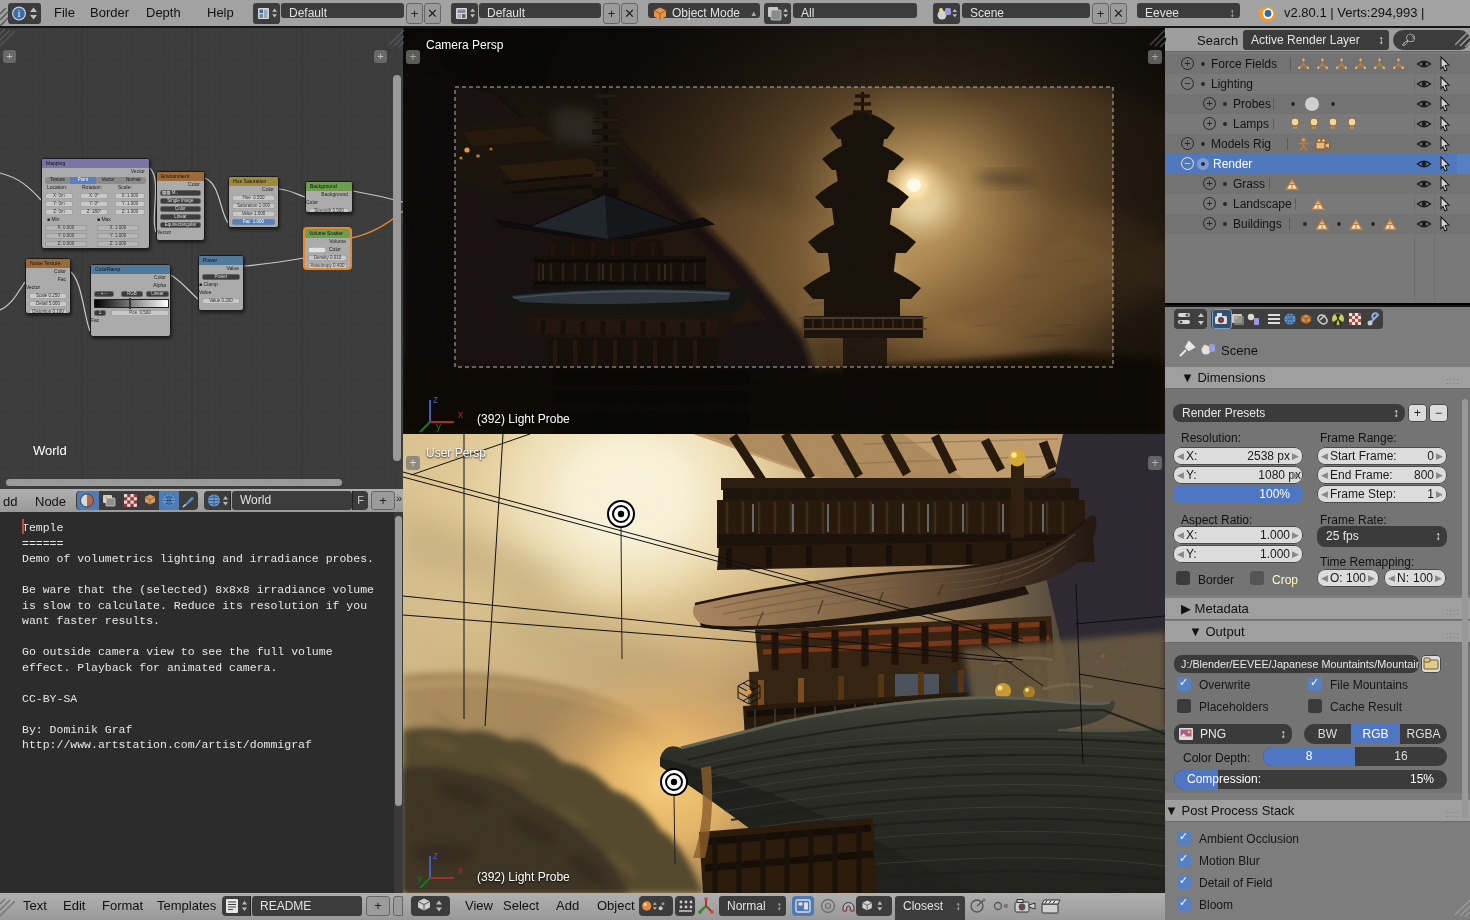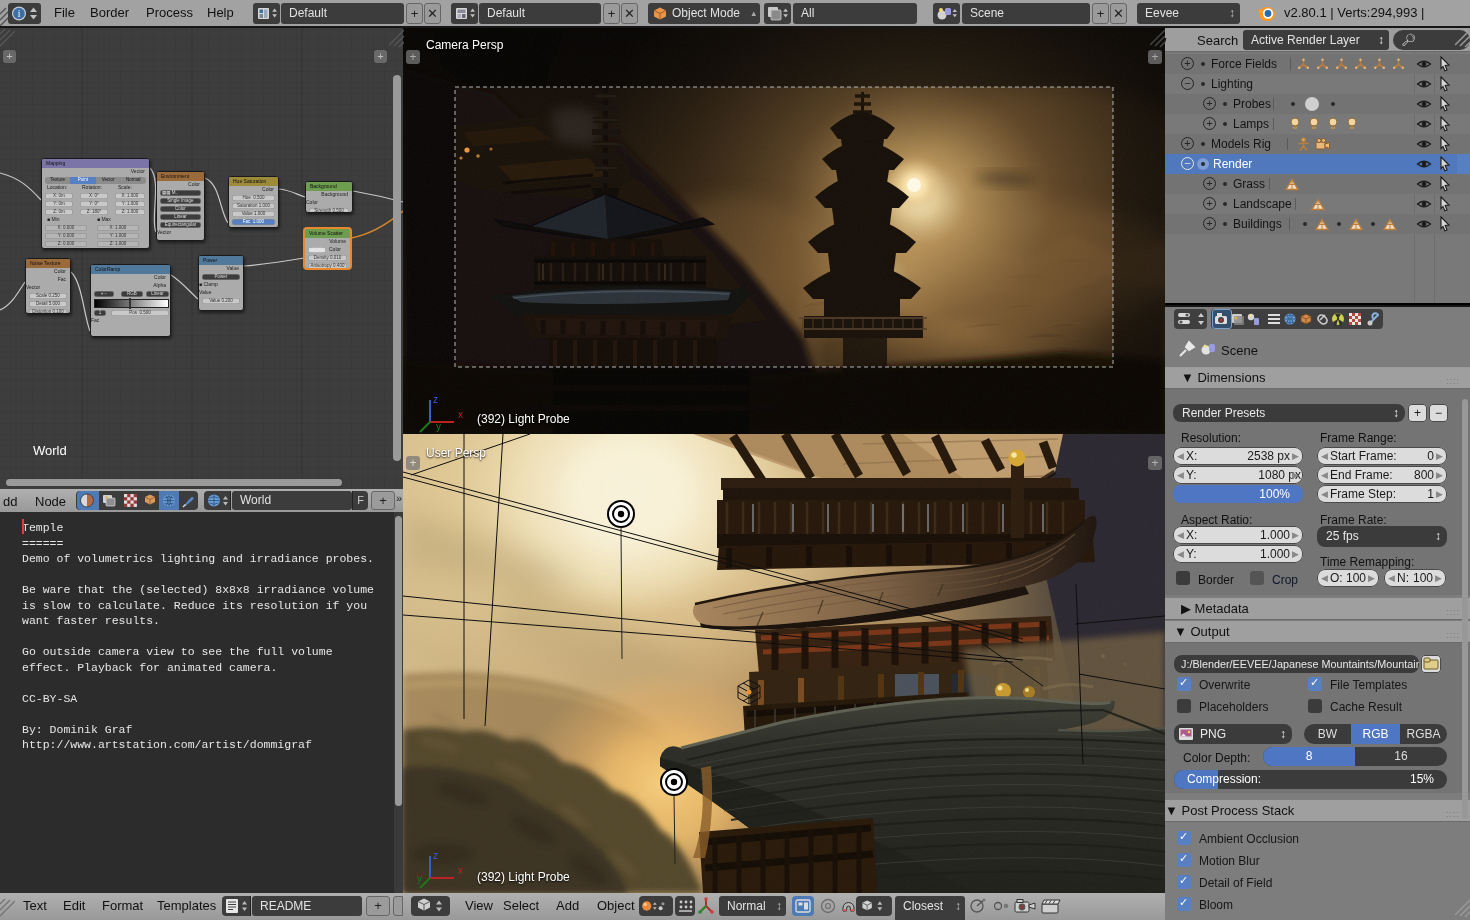--- a/index.html
+++ b/index.html
@@ -1,20 +1,20 @@
 <!DOCTYPE html>
 <html><head><meta charset="utf-8"><style>
 *{margin:0;padding:0;box-sizing:border-box}
 html,body{width:1470px;height:920px;overflow:hidden;background:#000;font-family:"Liberation Sans",sans-serif}
 .abs{position:absolute}
 #app{position:absolute;left:0;top:0;width:1470px;height:920px}
 
 #topbar{left:0;top:0;width:1470px;height:28px;background:#a2a2a2;border-bottom:2px solid #161616}
 .menu{color:#111;font-size:13px;line-height:26px;position:absolute;top:0}
-.dfield{position:absolute;background:#3c3c3c;border-radius:3px;color:#e2e2e2;font-size:12px;line-height:20px;padding-left:8px;top:3px;height:21px}
+.dfield{position:absolute;background:#3c3c3c;border-radius:3px;color:#e2e2e2;font-size:12px;line-height:20px;padding-left:8px;top:3px;height:15px}
 .ibtn{position:absolute;background:#3c3c3c;border-radius:3px;top:3px;height:21px}
 .xbtn{position:absolute;background:#9b9b9b;border:1px solid #666;border-radius:3px;top:3px;height:21px;width:22px;color:#222;text-align:center;font-size:13px;line-height:19px}
 
 .ehdr{background:linear-gradient(#b0b0b0,#999);position:absolute}
 .ehdr .menu{font-size:13px;color:#111}
 
 #nodeed{left:0;top:28px;width:403px;height:461px;background:#3d3d3d;overflow:hidden}
 #nodehdr{left:0;top:489px;width:403px;height:23px}
 .node{position:absolute;background:#ababab;border:1px solid #1a1a1a;border-radius:3px;overflow:hidden;box-shadow:1px 2px 3px rgba(0,0,0,.5)}
 .nhead{height:9px;font-size:5px;line-height:9px;color:#111;padding-left:4px;overflow:hidden}
@@ -52,21 +52,21 @@
         <path d="M0,26 L14,12 M0,20 L10,10 M0,14 L6,8" stroke="#555" stroke-width="1.5"></path>
       </svg>
   <div class="ibtn" style="left:8px;width:33px"><svg width="33" height="21" viewBox="0 0 33 21">
           <circle cx="11" cy="10.5" r="7" fill="#c8cdd4"></circle>
           <circle cx="11" cy="10.5" r="5.8" fill="#3a6ea5"></circle>
           <text x="11" y="14" font-size="9.5" fill="#fff" text-anchor="middle" font-family="Liberation Serif">i</text>
           <path d="M22,9 l3.5,-4.5 l3.5,4.5 Z M22,12 l3.5,4.5 l3.5,-4.5 Z" fill="#c0c0c0"></path>
         </svg></div>
   <span class="menu" style="left:54px">File</span>
   <span class="menu" style="left:90px">Border</span>
-  <span class="menu" style="left:146px">Process</span>
+  <span class="menu" style="left:146px">Depth</span>
   <span class="menu" style="left:207px">Help</span>
   <div class="ibtn" style="left:253px;width:27px"><svg width="27" height="21" viewBox="0 0 27 21">
           <rect x="5" y="5" width="11" height="11" rx="1" fill="#d8d8d8"></rect>
           <rect x="6.5" y="6.5" width="3.5" height="3.5" fill="#3a6ea5"></rect>
           <rect x="11" y="6.5" width="3.5" height="8.5" fill="#9ab"></rect>
           <rect x="6.5" y="11" width="3.5" height="4" fill="#789"></rect>
           <path d="M19,9 l3,-4 l3,4 Z M19,12 l3,4 l3,-4 Z" fill="#c0c0c0" transform="scale(0.8) translate(5,2)"></path>
         </svg></div>
   <div class="dfield" style="left:281px;width:123px">Default</div>
   <div class="xbtn" style="left:406px;width:17px">+</div>
@@ -1192,32 +1192,32 @@
       </div>
 <div class="pfield" style="left:219px;top:262px;width:62px">
         <span style="position:absolute;left:4px;top:0;color:#888;font-size:9px">◀</span>
         <span style="position:absolute;left:13px">N:</span>
         <span style="position:absolute;right:13px">100</span>
         <span style="position:absolute;right:4px;top:0;color:#888;font-size:9px">▶</span>
       </div>
 <div class="chk" style="left:11px;top:264px"></div>
       <span class="plabel" style="left:33px;top:266px">Border</span>
 <div class="chk" style="left:85px;top:264px;opacity:0.55"></div>
-      <span class="plabel" style="left:107px;top:266px;color:#0f172a">Crop</span>
+      <span class="plabel" style="left:107px;top:266px;color:#fef9c3">Crop</span>
 <div class="phead" style="top:291px"><span style="margin-left:16px">▶ Metadata</span><span style="position:absolute;right:10px;color:#777;letter-spacing:1px;font-size:9px;top:3px">::::</span></div>
-<div class="phead" style="top:314px"><span style="margin-left:9px">▼ Output</span><span style="position:absolute;right:10px;color:#777;letter-spacing:1px;font-size:9px;top:3px">::::</span></div>
+<div class="phead" style="top:314px"><span style="margin-left:24px">▼ Output</span><span style="position:absolute;right:10px;color:#777;letter-spacing:1px;font-size:9px;top:3px">::::</span></div>
 <div class="pfield pdark" style="left:9px;top:348px;width:245px;padding-left:7px;font-size:10.8px;white-space:nowrap;overflow:hidden">J:/Blender/EEVEE/Japanese Mountaints/Mountains</div>
 <div class="pfield" style="left:256px;top:348px;width:20px;border-radius:4px"><svg width="20" height="18" viewBox="0 0 20 18">
           <rect x="3" y="5" width="14" height="9" rx="1" fill="#e0cd8a" stroke="#6a5a2a"></rect>
           <rect x="3" y="3" width="6" height="4" rx="1" fill="#e0cd8a" stroke="#6a5a2a"></rect>
         </svg></div>
 <div class="chk on" style="left:12px;top:370px"></div>
       <span class="plabel" style="left:34px;top:371px;color:#161616">Overwrite</span>
 <div class="chk on" style="left:143px;top:370px"></div>
-      <span class="plabel" style="left:165px;top:371px;color:#161616">File Templates</span>
+      <span class="plabel" style="left:165px;top:371px;color:#161616">File Mountains</span>
 <div class="chk" style="left:12px;top:392px"></div>
       <span class="plabel" style="left:34px;top:393px;color:#161616">Placeholders</span>
 <div class="chk" style="left:143px;top:392px"></div>
       <span class="plabel" style="left:165px;top:393px;color:#161616">Cache Result</span>
 <div class="pfield pdark" style="left:9px;top:417px;width:118px;height:20px;line-height:20px;padding-left:26px">PNG<span style="position:absolute;right:6px;top:0">↕</span><svg style="position:absolute;left:4px;top:3px" width="16" height="14" viewBox="0 0 16 14">
           <rect x="1" y="1" width="14" height="12" rx="1" fill="#ddd"></rect>
           <rect x="2.5" y="2.5" width="11" height="7" fill="#b05a8a"></rect>
           <path d="M2.5,9.5 l3,-3 l3,3 Z" fill="#e8e8e8"></path>
           <circle cx="11" cy="5" r="1.3" fill="#e8d24a"></circle>
         </svg></div>

